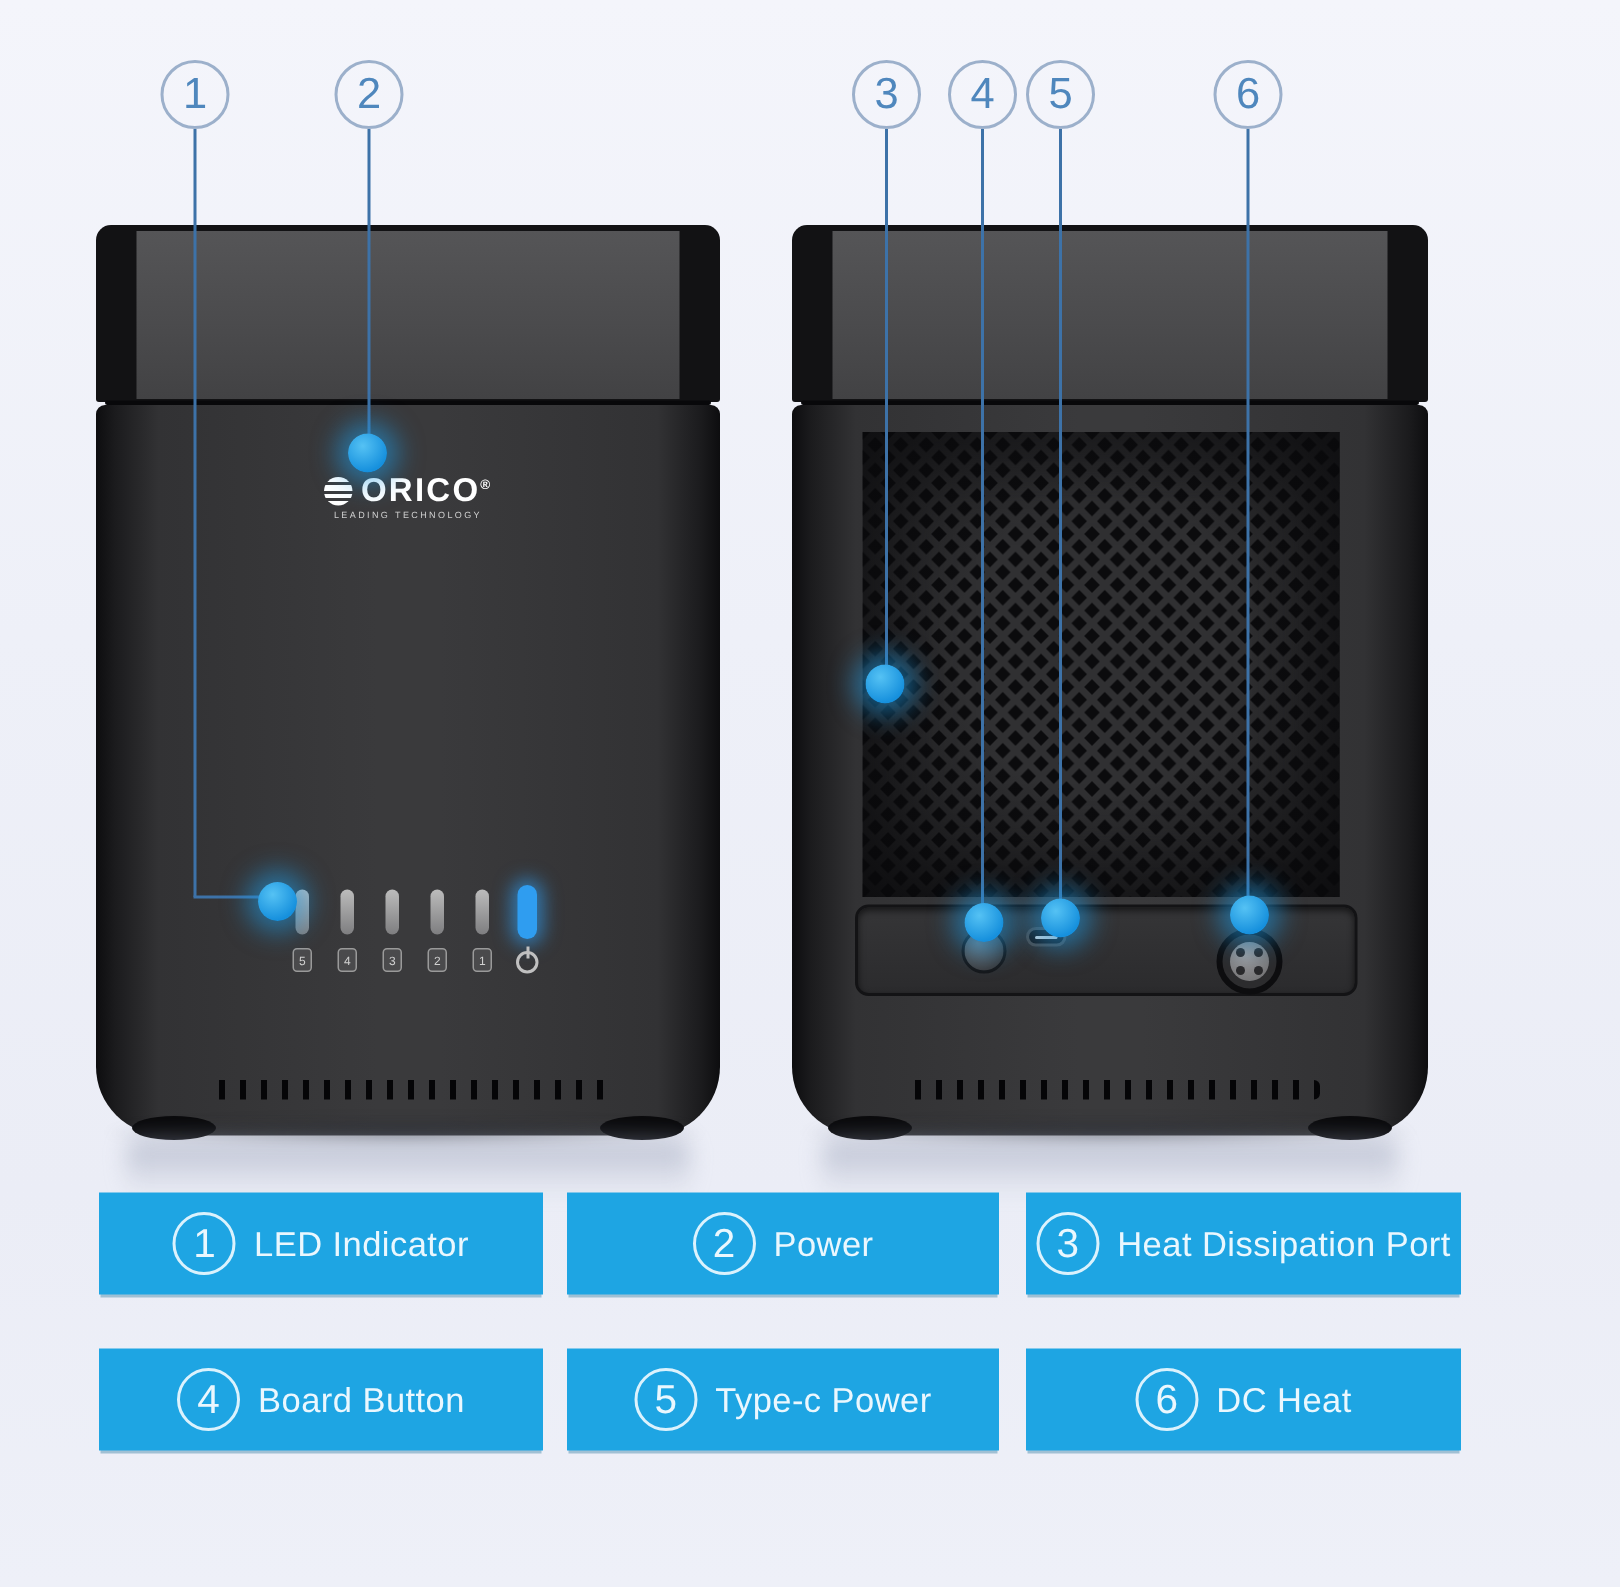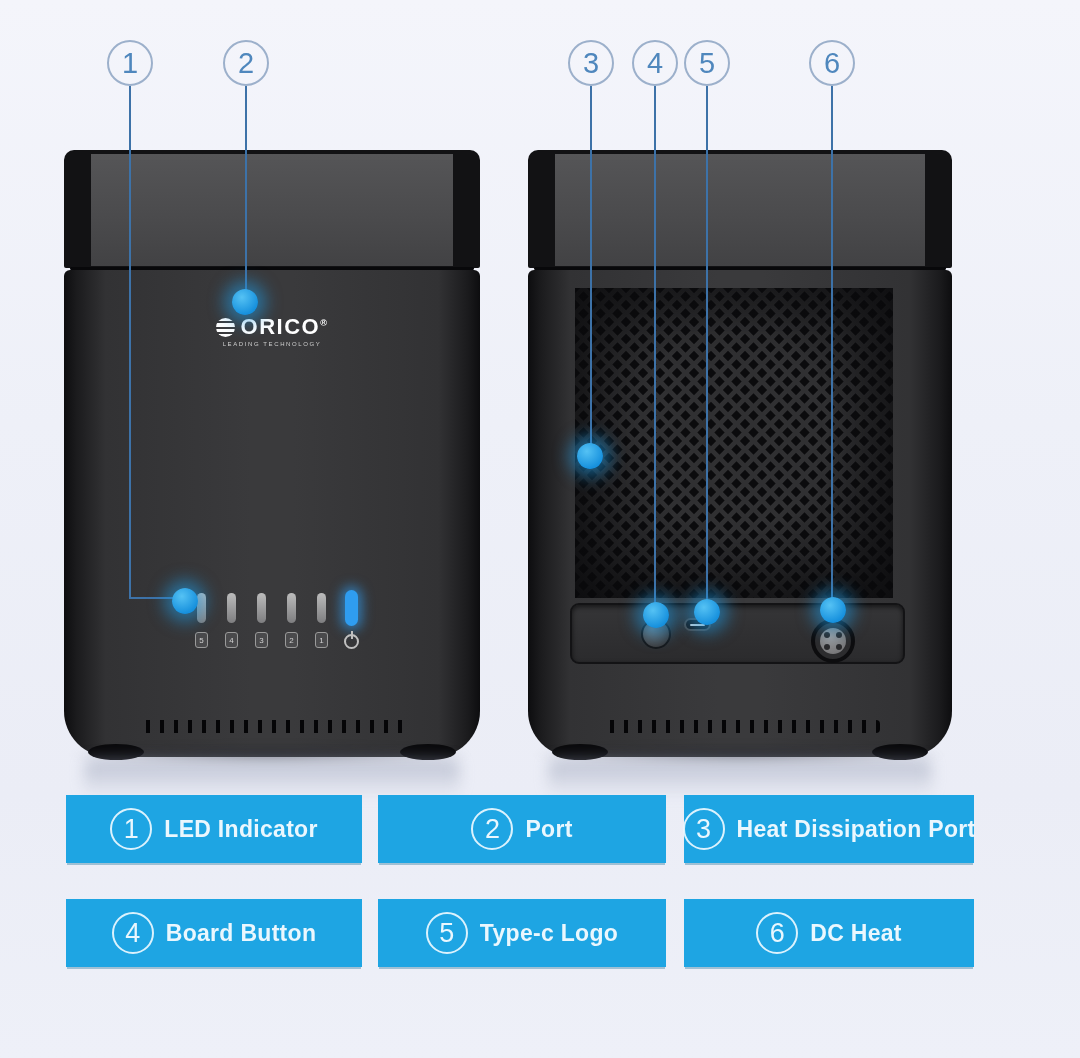--- a/index.html
+++ b/index.html
@@ -81,21 +81,21 @@
   .dc-inner{position:absolute;left:5px;top:5px;width:26px;height:26px;border-radius:50%;
     background:radial-gradient(circle at 40% 35%,#9a9a9c,#777779 75%);}
   .dc-pin{position:absolute;width:6px;height:6px;border-radius:50%;background:#2a2a2c;}
   
   .label-box{position:absolute;height:68px;background:#1ea5e3;
     display:flex;align-items:center;justify-content:center;gap:12px;
     color:#eaf7fe;box-shadow:0 3px 0 -1px rgba(18,105,145,.35);}
   .badge{width:42px;height:42px;box-sizing:border-box;border:2px solid rgba(235,249,255,.92);
     border-radius:50%;display:flex;align-items:center;justify-content:center;
     font-size:27px;font-weight:300;flex:0 0 auto;}
-  .label-text{font-size:23px;font-weight:700;letter-spacing:.3px;white-space:nowrap;}
+  .label-text{font-size:23px;font-weight:400;letter-spacing:.3px;white-space:nowrap;}
 </style>
 </head>
 <body>
 
 <div class="canvas">
 
   <div class="c-circle" style="left:107px">1</div>
   <div class="c-circle" style="left:223px">2</div>
   <div class="c-circle" style="left:568px">3</div>
   <div class="c-circle" style="left:632px">4</div>
@@ -199,32 +199,32 @@
   <div class="c-dot" style="left:643px;top:602px"></div>
   <div class="c-dot" style="left:694px;top:599px"></div>
   <div class="c-dot" style="left:820px;top:597px"></div>
 
   <div class="label-box" style="left:66px;top:795px;width:296px">
     <div class="badge">1</div>
     <div class="label-text">LED Indicator</div>
   </div>
   <div class="label-box" style="left:378px;top:795px;width:288px">
     <div class="badge">2</div>
-    <div class="label-text">Port</div>
+    <div class="label-text">Power</div>
   </div>
   <div class="label-box" style="left:684px;top:795px;width:290px">
     <div class="badge">3</div>
     <div class="label-text">Heat Dissipation Port</div>
   </div>
   <div class="label-box" style="left:66px;top:899px;width:296px">
     <div class="badge">4</div>
     <div class="label-text">Board Button</div>
   </div>
   <div class="label-box" style="left:378px;top:899px;width:288px">
     <div class="badge">5</div>
-    <div class="label-text">Type-c Logo</div>
+    <div class="label-text">Type-c Power</div>
   </div>
   <div class="label-box" style="left:684px;top:899px;width:290px">
     <div class="badge">6</div>
     <div class="label-text">DC Heat</div>
   </div>
 
 </div>
 
 </body></html>

